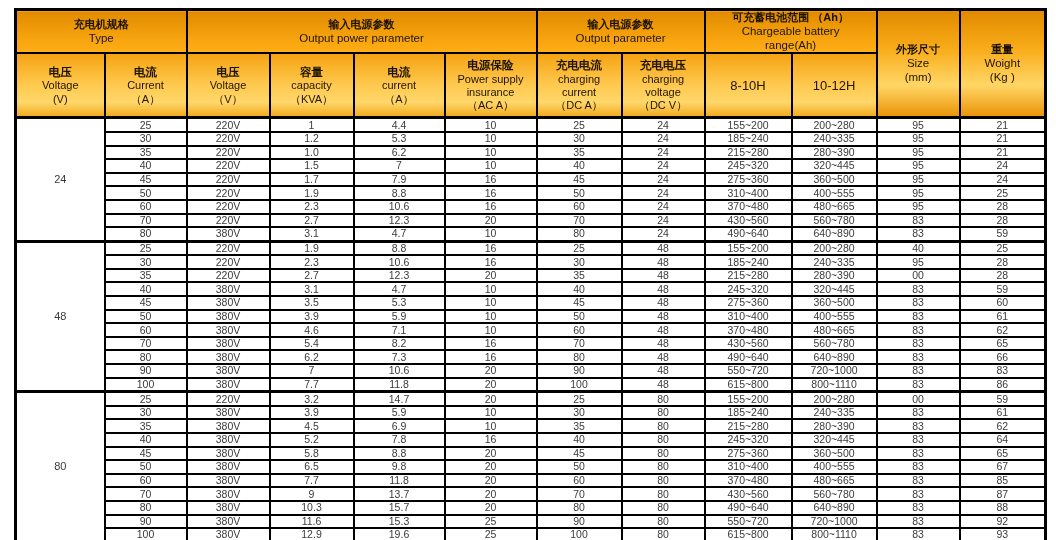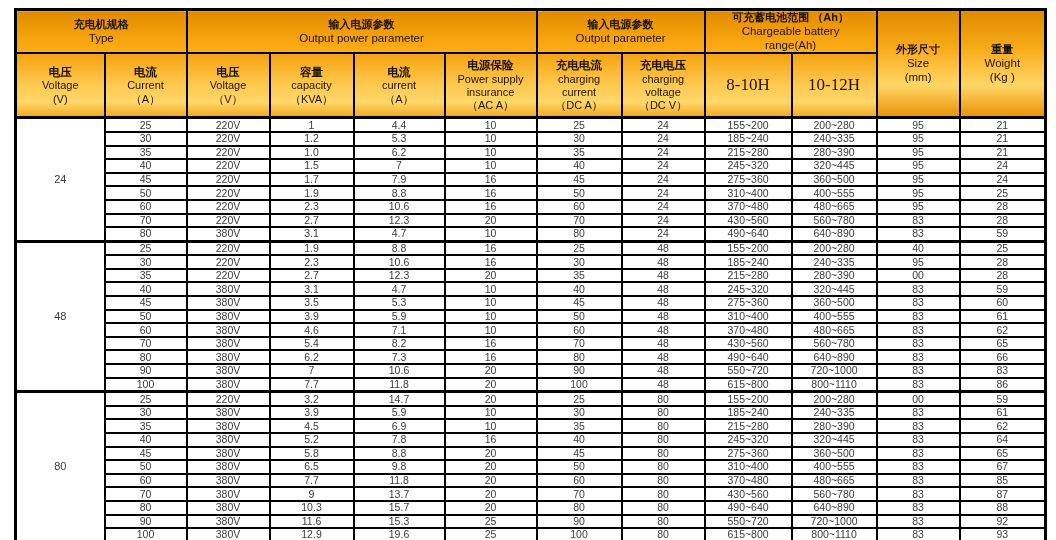--- a/index.html
+++ b/index.html
@@ -23,21 +23,21 @@
     height:62px;
     background:linear-gradient(180deg,#f5a312 0%,#ffc94f 50%,#ffd76a 78%,#f2ab20 100%);
   }
   th.full-span{
     background:linear-gradient(180deg,#e18a00 0%,#f8ab18 35%,#ffd666 70%,#ea9408 100%);
   }
   .zh{font-size:11px;font-weight:bold;color:#1b1202;line-height:1.25;}
   .en{font-size:11.5px;font-weight:normal;color:#201503;line-height:1.2;}
   .sub-zh{font-size:11.5px;font-weight:bold;color:#1b1202;line-height:1.25;}
   .sub-en{font-size:11px;font-weight:normal;color:#201503;line-height:1.2;}
-  .sub-one{font-size:17px;font-weight:normal;color:#201503;font-family:Liberation Serif, serif;}
+  .sub-one{font-size:13px;font-weight:normal;color:#201503;}
   tbody td{
     background:#ffffff;color:#3a3a3a;
     font-size:10.5px;line-height:11px;height:11.6px;
   }
   tbody td.group-cell{font-size:11px;color:#3a3a3a;background:#ffffff;}
   tr.group-first td{border-top:3px solid #000;}
 </style>
 </head>
 <body>
 

